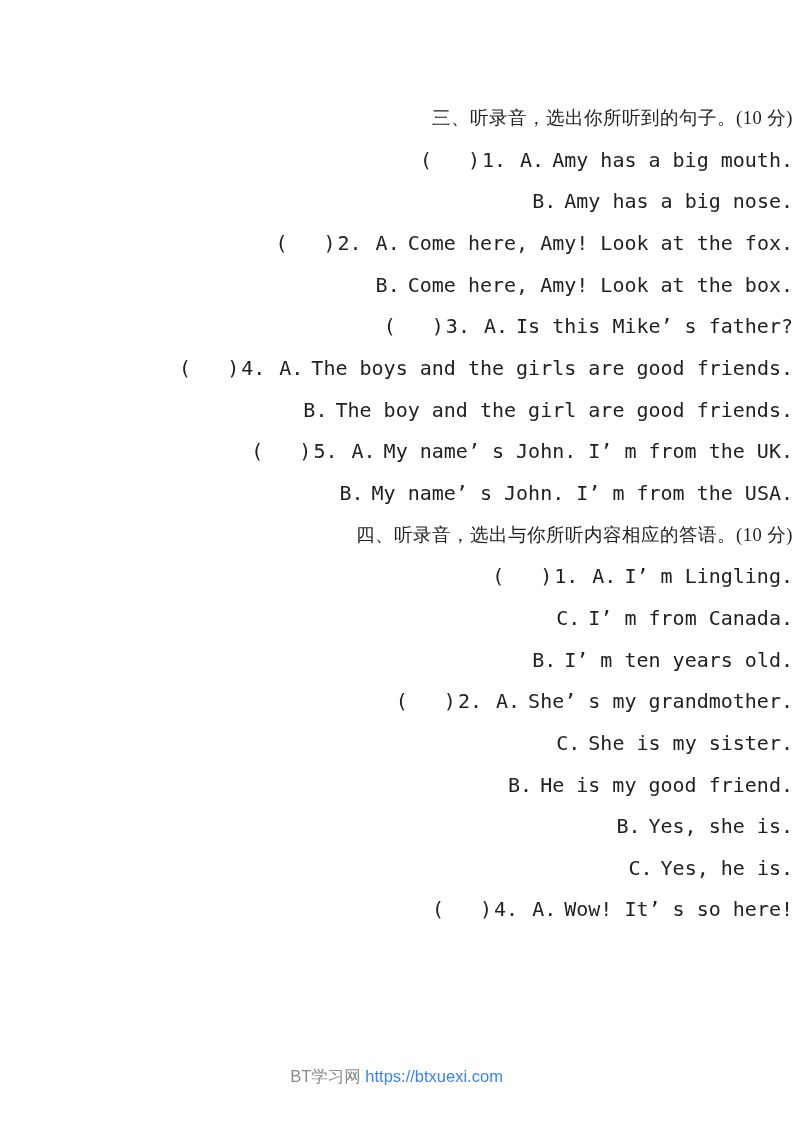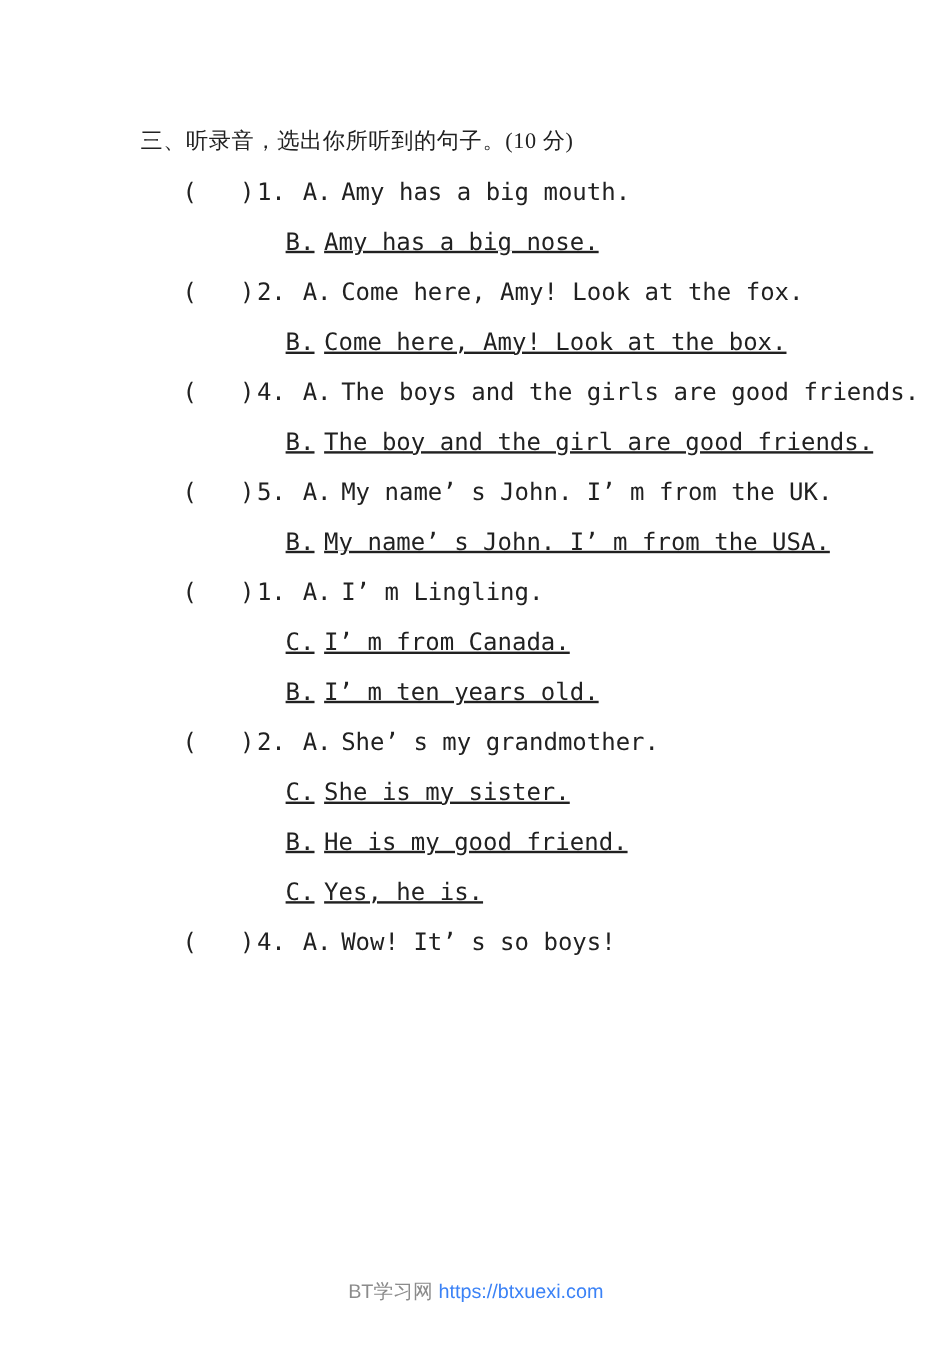--- a/index.html
+++ b/index.html
@@ -12,20 +12,21 @@
     height: 1122px;
     position: relative;
     overflow: hidden;
     font-family: "Liberation Serif", serif;
   }
   .content {
     position: absolute;
     top: 103px;
     left: 0;
     right: 0;
+    text-align: right;
   }
   .line {
     height: 41.66px;
     box-sizing: border-box;
     white-space: pre;
     color: #212121;
   }
   .heading {
     padding-left: 117px;
     padding-top: 3px;
@@ -34,21 +35,21 @@
     line-height: 24px;
     letter-spacing: 0.5px;
   }
   .opt-line {
     font-family: "DejaVu Sans Mono", monospace;
     font-size: 20px;
     line-height: 22px;
     padding-top: 4px;
   }
   .opt-line.first { padding-left: 152px; }
-  .opt-line.cont  { padding-left: 238px; text-decoration: underline; }
+  .opt-line.cont  { padding-left: 238px; }
   .answer-gap { display: inline-block; width: 36px; }
   .q-number { margin-left: 2px; }
   .first .opt-label { margin-left: 14px; }
   .opt-text { margin-left: 8px; }
   .footer {
     position: absolute;
     top: 1066px;
     left: 0;
     width: 100%;
     text-align: center;
@@ -65,30 +66,33 @@
 <body>
 
 <div class="page">
   <div class="content" id="content">
       <div class="section">
         <div class="line heading">三、听录音，选出你所听到的句子。(10 分)</div>
         <div class="line opt-line first"><span class="paren">(</span><span class="answer-gap"></span><span class="paren">)</span><span class="q-number">1.</span><span class="opt-label">A.</span><span class="opt-text">Amy has a big mouth.</span></div>
         <div class="line opt-line cont"><span class="opt-label">B.</span><span class="opt-text">Amy has a big nose.</span></div>
         <div class="line opt-line first"><span class="paren">(</span><span class="answer-gap"></span><span class="paren">)</span><span class="q-number">2.</span><span class="opt-label">A.</span><span class="opt-text">Come here, Amy! Look at the fox.</span></div>
         <div class="line opt-line cont"><span class="opt-label">B.</span><span class="opt-text">Come here, Amy! Look at the box.</span></div>
+        <div class="line opt-line first"><span class="paren">(</span><span class="answer-gap"></span><span class="paren">)</span><span class="q-number">3.</span><span class="opt-label">A.</span><span class="opt-text">Is this Mike’ s father?</span></div>
         <div class="line opt-line first"><span class="paren">(</span><span class="answer-gap"></span><span class="paren">)</span><span class="q-number">4.</span><span class="opt-label">A.</span><span class="opt-text">The boys and the girls are good friends.</span></div>
         <div class="line opt-line cont"><span class="opt-label">B.</span><span class="opt-text">The boy and the girl are good friends.</span></div>
         <div class="line opt-line first"><span class="paren">(</span><span class="answer-gap"></span><span class="paren">)</span><span class="q-number">5.</span><span class="opt-label">A.</span><span class="opt-text">My name’ s John. I’ m from the UK.</span></div>
         <div class="line opt-line cont"><span class="opt-label">B.</span><span class="opt-text">My name’ s John. I’ m from the USA.</span></div>
       </div>
       <div class="section">
+        <div class="line heading">四、听录音，选出与你所听内容相应的答语。(10 分)</div>
         <div class="line opt-line first"><span class="paren">(</span><span class="answer-gap"></span><span class="paren">)</span><span class="q-number">1.</span><span class="opt-label">A.</span><span class="opt-text">I’ m Lingling.</span></div>
         <div class="line opt-line cont"><span class="opt-label">C.</span><span class="opt-text">I’ m from Canada.</span></div>
         <div class="line opt-line cont"><span class="opt-label">B.</span><span class="opt-text">I’ m ten years old.</span></div>
         <div class="line opt-line first"><span class="paren">(</span><span class="answer-gap"></span><span class="paren">)</span><span class="q-number">2.</span><span class="opt-label">A.</span><span class="opt-text">She’ s my grandmother.</span></div>
         <div class="line opt-line cont"><span class="opt-label">C.</span><span class="opt-text">She is my sister.</span></div>
         <div class="line opt-line cont"><span class="opt-label">B.</span><span class="opt-text">He is my good friend.</span></div>
+        <div class="line opt-line cont"><span class="opt-label">B.</span><span class="opt-text">Yes, she is.</span></div>
         <div class="line opt-line cont"><span class="opt-label">C.</span><span class="opt-text">Yes, he is.</span></div>
-        <div class="line opt-line first"><span class="paren">(</span><span class="answer-gap"></span><span class="paren">)</span><span class="q-number">4.</span><span class="opt-label">A.</span><span class="opt-text">Wow! It’ s so boys!</span></div>
+        <div class="line opt-line first"><span class="paren">(</span><span class="answer-gap"></span><span class="paren">)</span><span class="q-number">4.</span><span class="opt-label">A.</span><span class="opt-text">Wow! It’ s so here!</span></div>
       </div>
     </div>
   <div class="footer"><span>BT学习网</span><span> </span><a href="#">https://btxuexi.com</a></div>
 </div>
 
 </body></html>

